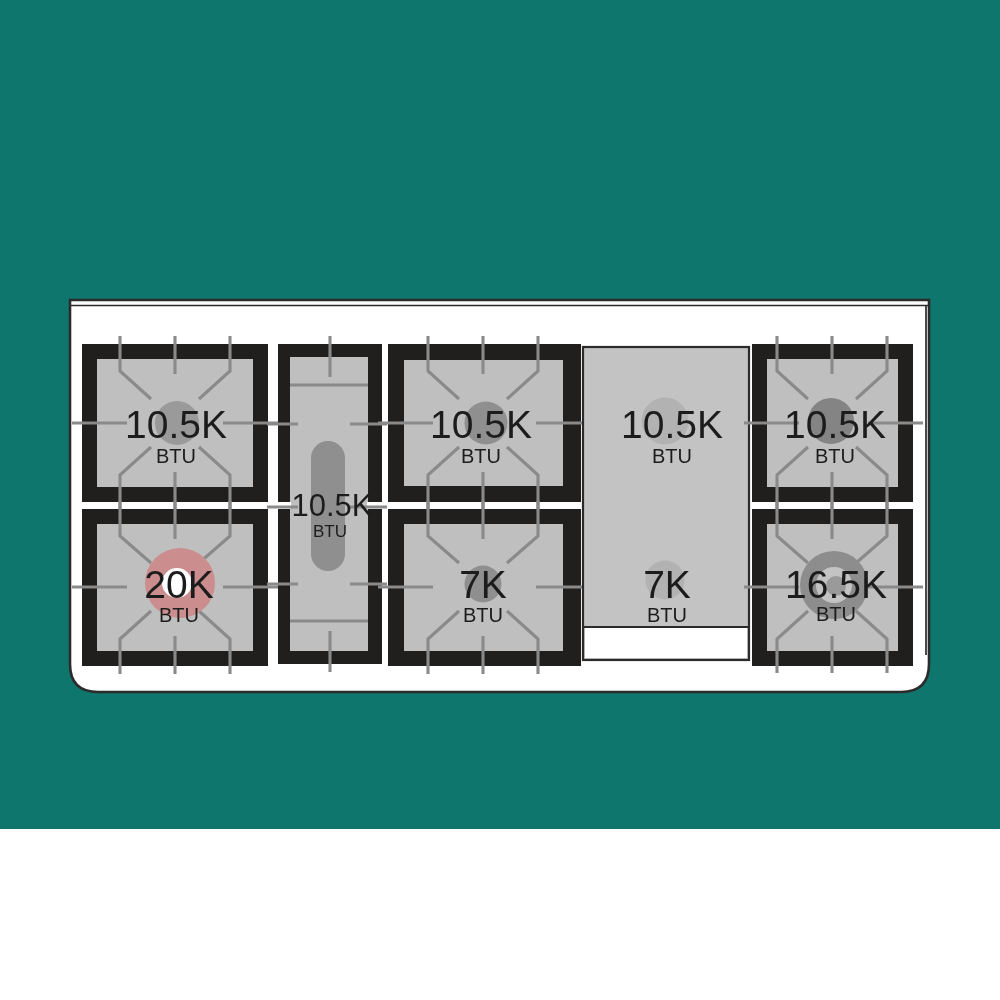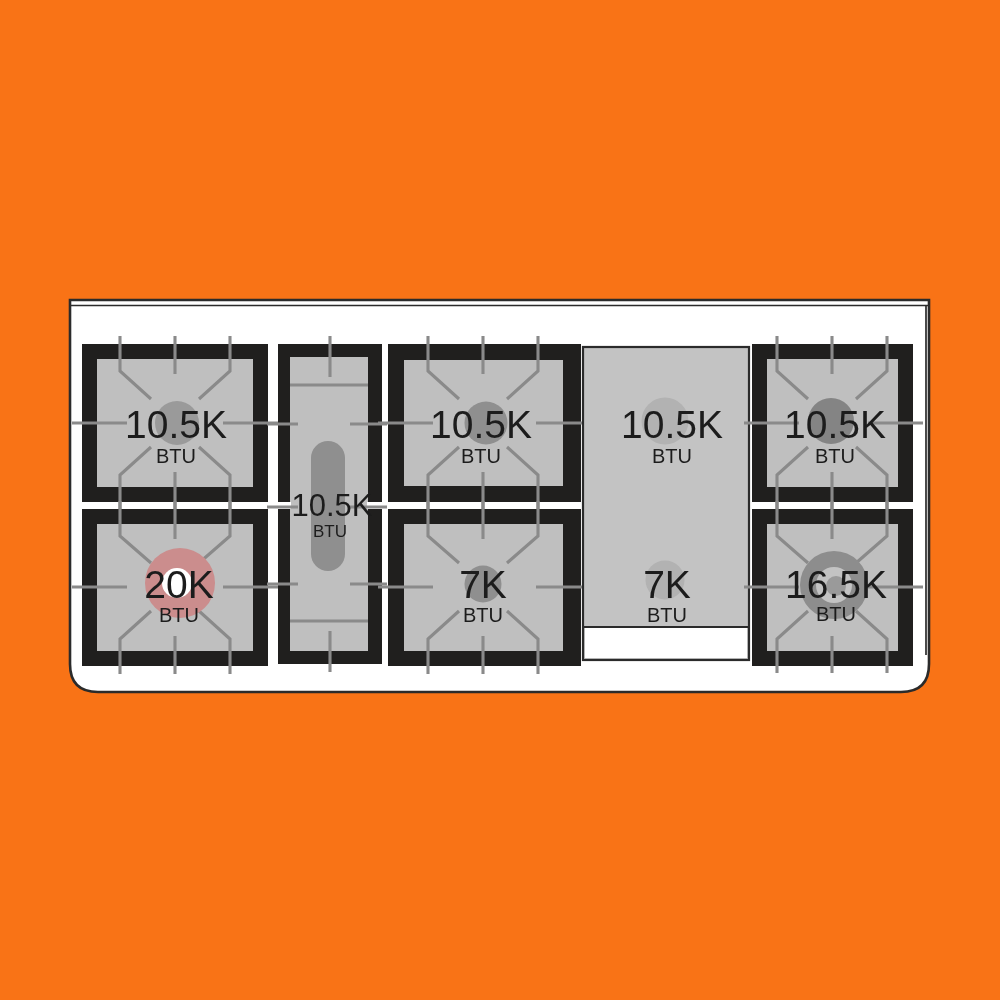--- a/index.html
+++ b/index.html
@@ -1,16 +1,16 @@
 <!DOCTYPE html>
 <html style="--c-outline: #2b2b2b; --c-frame: #201f1e; --c-panel: #bfbfbf; --c-griddle: #c3c3c3; --c-grate: #8a8a8a; --c-burner: #9a9a9a; --c-burner_mid: #8f8f8f; --c-burner_dark: #848484; --c-burner_soft: #b2b2b2; --c-burner_ring: #8d8d8d; --c-accent_pink: #cb8d8d; --c-text: #1c1c1c; --c-background: #ffffff;"><head>
 <meta charset="utf-8">
 <style>
   html,body{margin:0;padding:0;background:#ffffff;}
-  .stage{position:relative;width:1000px;height:1000px;background:#f97316;overflow:hidden;
+  .stage{position:relative;width:1000px;height:829px;background:#0f766e;overflow:hidden;
          font-family:"Liberation Sans",sans-serif;}
   svg{display:block;width:1000px;height:1000px;}
   .shell{fill:#ffffff;stroke:var(--c-outline,#2b2b2b);stroke-width:2.6;}
   .thin{stroke:var(--c-outline,#2b2b2b);stroke-width:1.7;fill:none;}
   .frame{fill:var(--c-frame,#201f1e);}
   .panel{fill:var(--c-panel,#bfbfbf);}
   .gpanel{fill:var(--c-griddle,#c3c3c3);}
   .gap{fill:#ffffff;}
   .grate{stroke:var(--c-grate,#8a8a8a);stroke-width:3.1;fill:none;}
   .gline{stroke:var(--c-outline,#1a1a1a);stroke-width:2.2;fill:none;}

